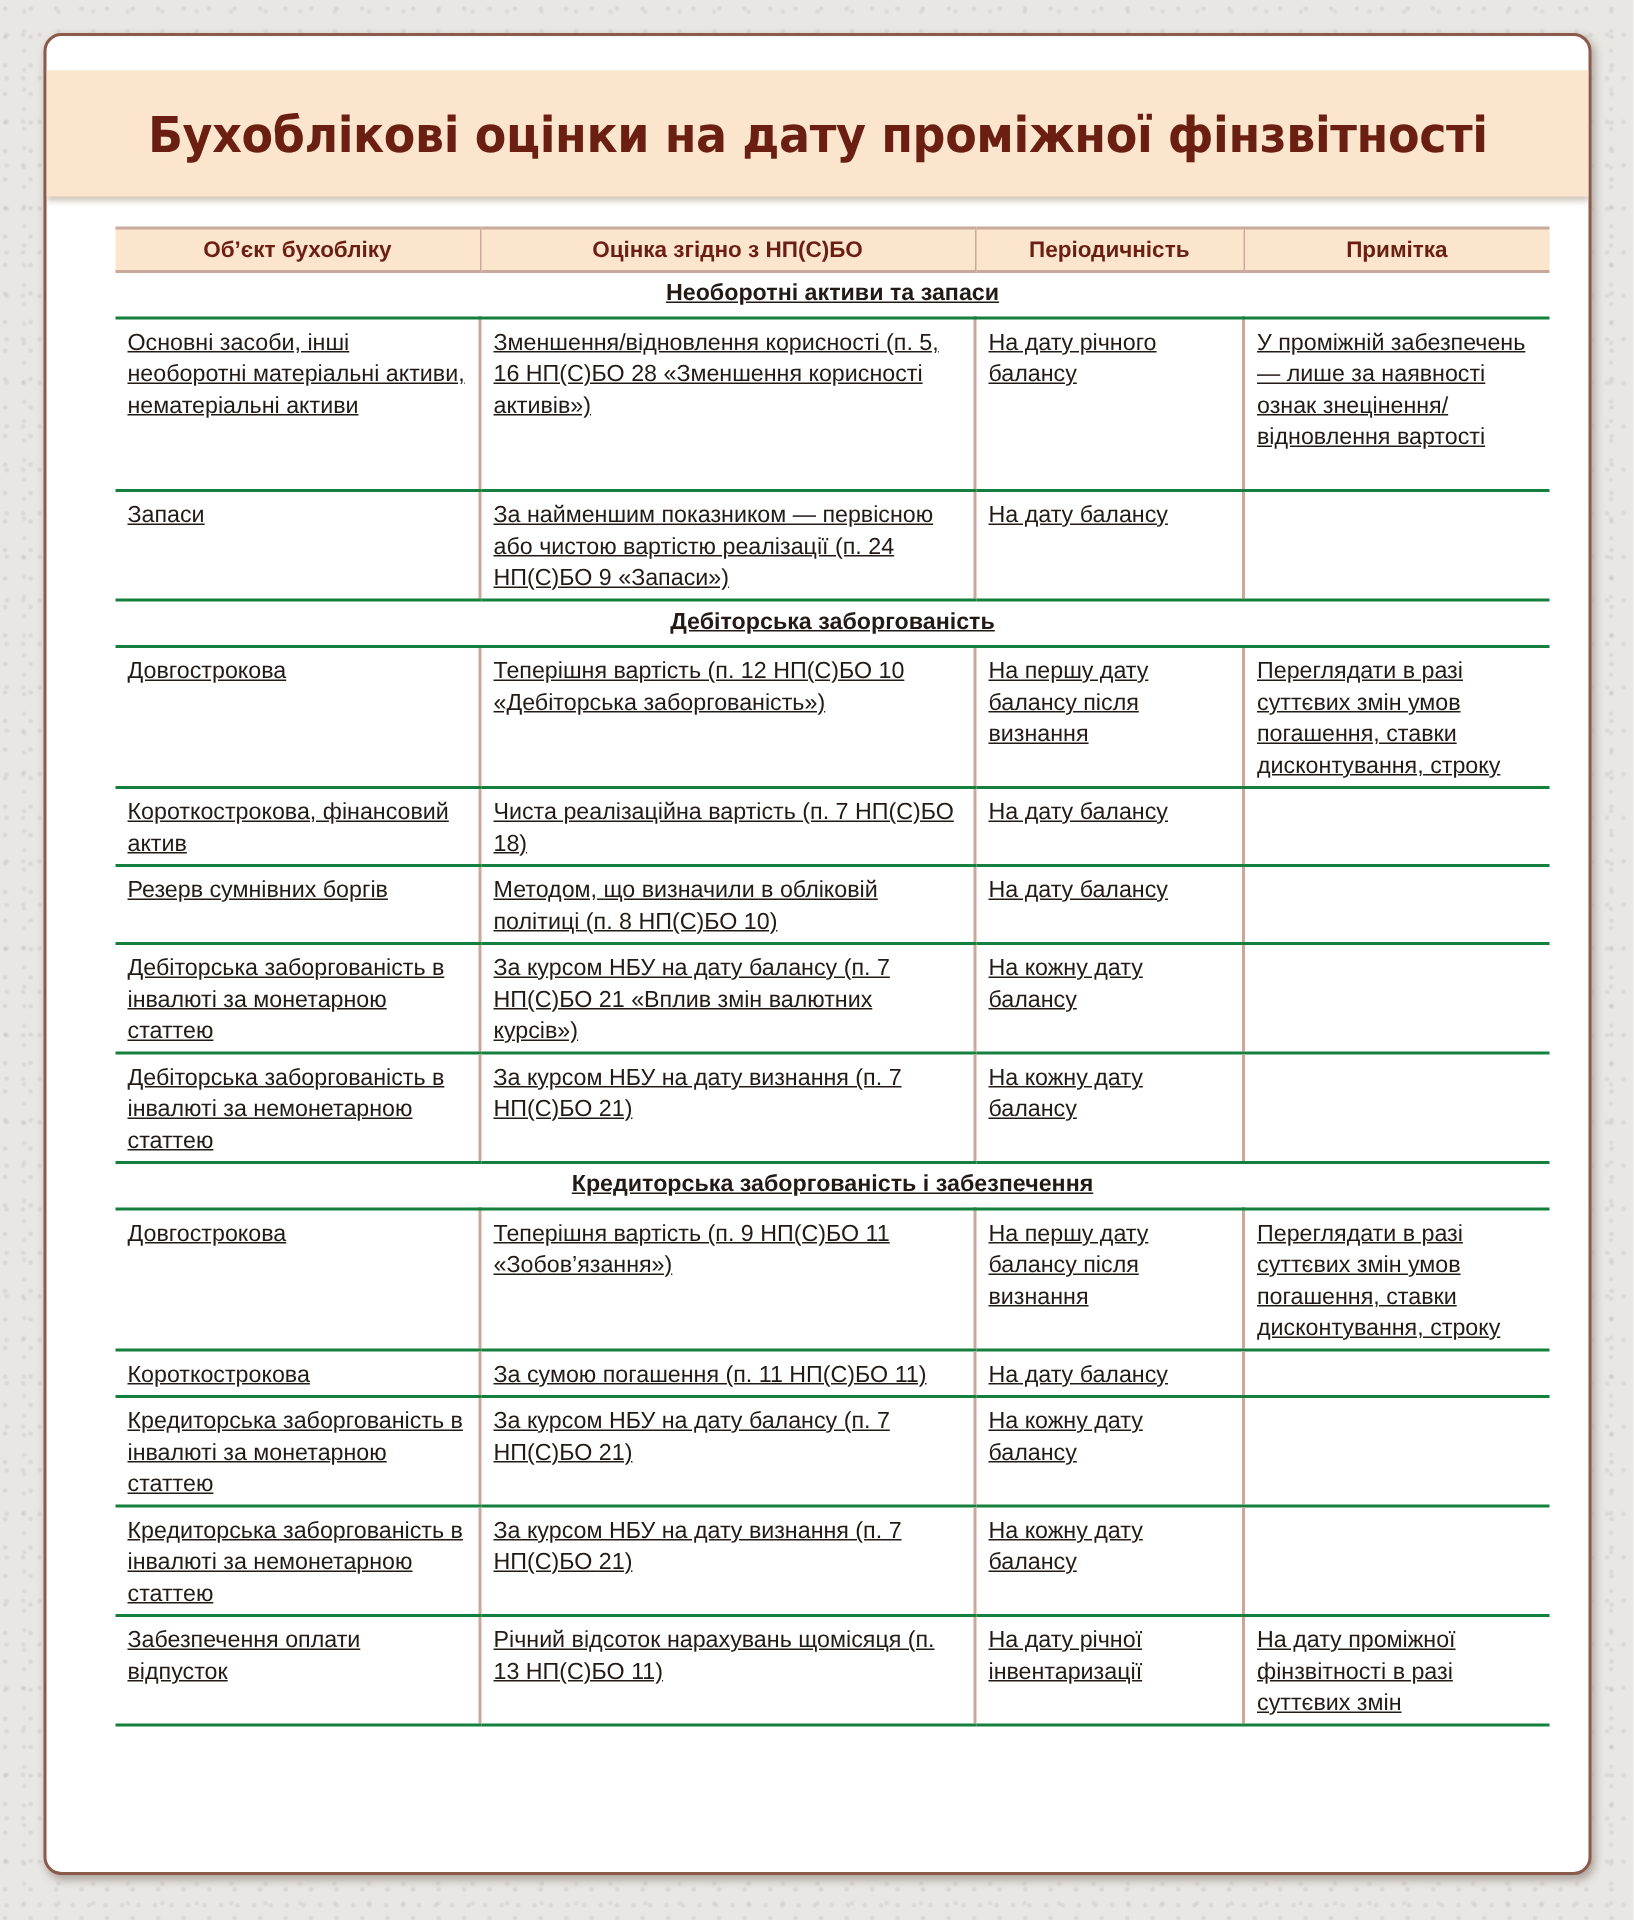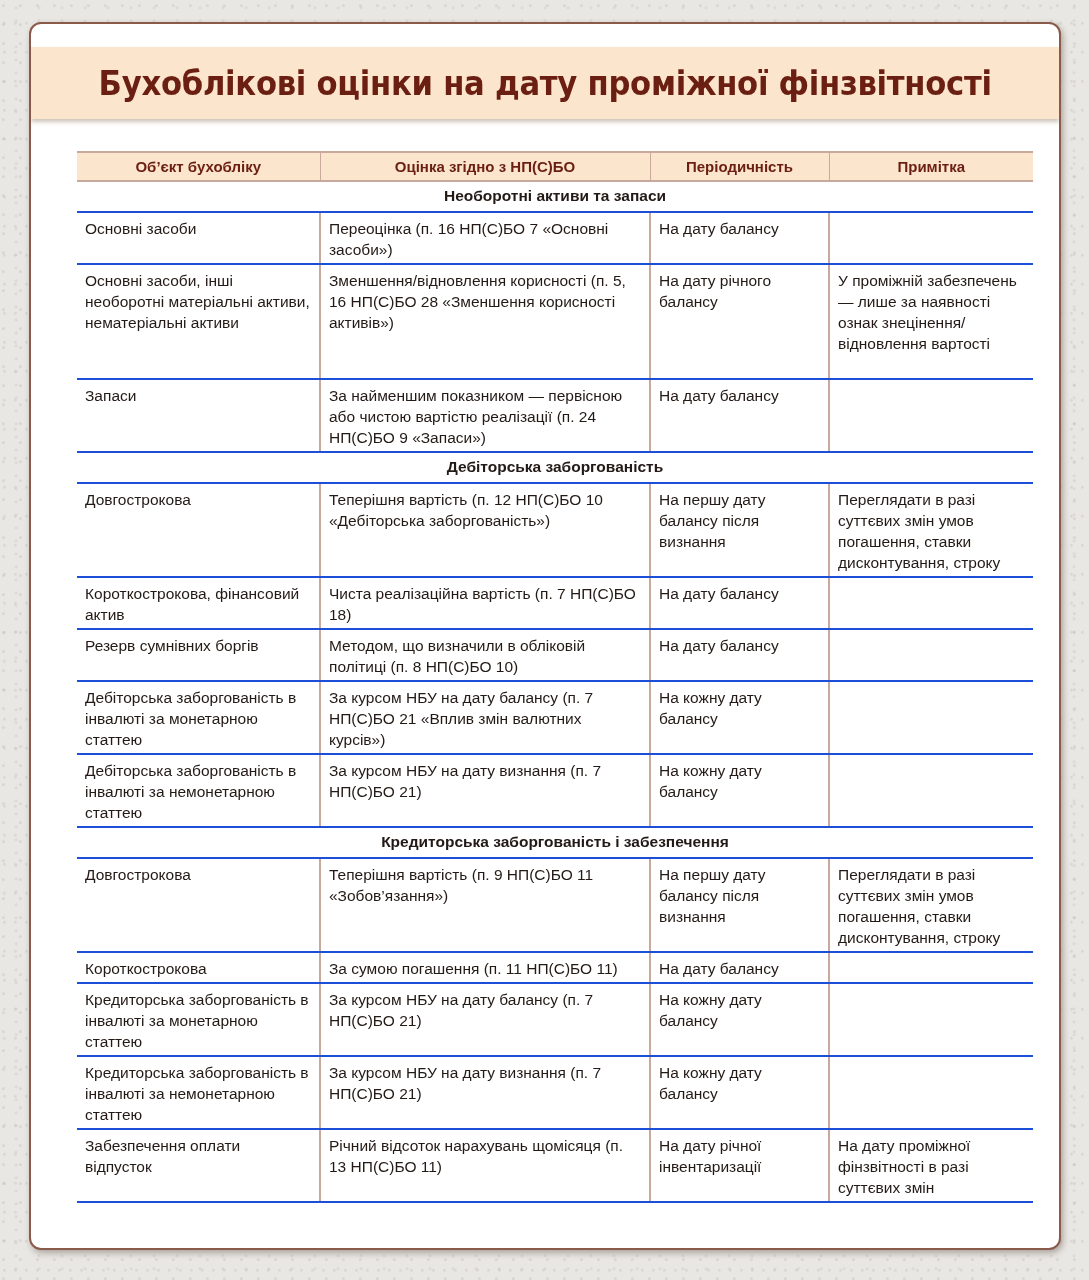--- a/index.html
+++ b/index.html
@@ -14,21 +14,21 @@
       font-family: "Liberation Sans", "DejaVu Sans", sans-serif;
       position: relative;
     }
     .card {
       position: absolute; left: 29px; top: 22px; width: 1032px; height: 1228px;
       background: #ffffff; border: 2px solid #8a5a4a; border-radius: 12px;
       box-shadow: 2px 3px 6px rgba(60,40,30,0.35);
       box-sizing: border-box; overflow: hidden;
     }
     .title-band {
-      position: absolute; left: 0; top: 23px; width: 100%; height: 72px;
+      position: absolute; left: 0; top: 23px; width: 100%; height: 84px;
       background: #fbe5cc;
       box-shadow: 0 3px 4px rgba(120,90,60,0.35);
       display: flex; align-items: center; justify-content: center;
     }
     .title {
       font-family: "DejaVu Sans", "Liberation Sans", sans-serif;
       font-weight: bold; font-size: 33px; color: #6b1f12; letter-spacing: -0.3px;
       margin: 0; transform: scaleX(0.93);
     }
     table.grid {
@@ -42,21 +42,21 @@
     table.grid col.c4 { width: 204px; }
     table.grid th {
       background: #fbe5cc; color: #6b1f12; font-weight: bold; font-size: 15px;
       height: 27px; padding: 0 23px; text-align: center;
       border-top: 2px solid #c9a99c; border-bottom: 2px solid #c9a99c;
       border-left: 1px solid #c9a99c;
     }
     table.grid th:first-child { border-left: none; }
     table.grid td {
       vertical-align: top; padding: 5px 8px 3px 8px;
-      border-bottom: 2px solid #1d4ed8; border-left: 2px solid #c9a99c;
+      border-bottom: 2px solid #15803d; border-left: 2px solid #c9a99c; text-decoration: underline;
     }
     table.grid td:first-child { border-left: none; }
     table.grid tr.section td {
       text-align: center; font-weight: bold; color: #231a16;
       padding: 3px 6px 2px 6px; height: 24px;
     }
     tr.r-tall4 td { height: 84px; margin-top: 28px; }
     tr.r-tall5 td { height: 105px; }
     tr.r-h2 td { height: 42px; }
     tr.r-h3 td { height: 63px; }
@@ -82,26 +82,20 @@
         <th>Об’єкт бухобліку</th>
         <th>Оцінка згідно з НП(С)БО</th>
         <th>Періодичність</th>
         <th>Примітка</th>
       </tr>
     </thead>
     <tbody>
 
       <tr class="section">
         <td colspan="4">Необоротні активи та запаси</td>
-      </tr>
-      <tr class="r-h2">
-        <td>Основні засоби</td>
-        <td>Переоцінка (п. 16 НП(С)БО 7 «Основні засоби»)</td>
-        <td>На дату балансу</td>
-        <td></td>
       </tr>
       <tr class="r-tall5">
         <td>Основні засоби, інші необоротні матеріальні активи, нематеріальні активи</td>
         <td>Зменшення/відновлення корисності (п. 5, 16 НП(С)БО 28 «Зменшення корисності активів»)</td>
         <td>На дату річного балансу</td>
         <td>У проміжній забезпечень — лише за наявності ознак знецінення/відновлення вартості</td>
       </tr>
       <tr class="r-h3">
         <td>Запаси</td>
         <td>За найменшим показником — первісною або чистою вартістю реалізації (п. 24 НП(С)БО 9 «Запаси»)</td>

